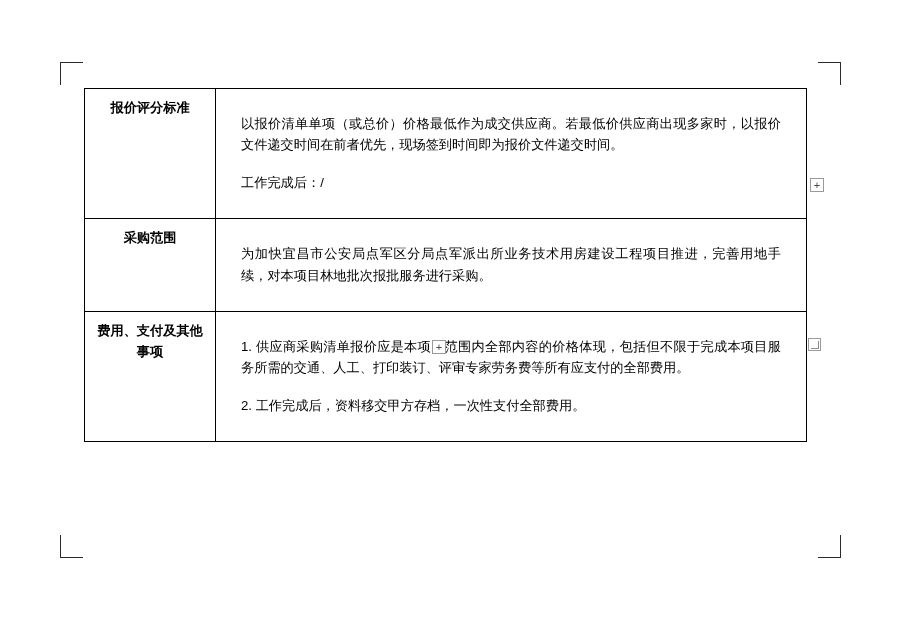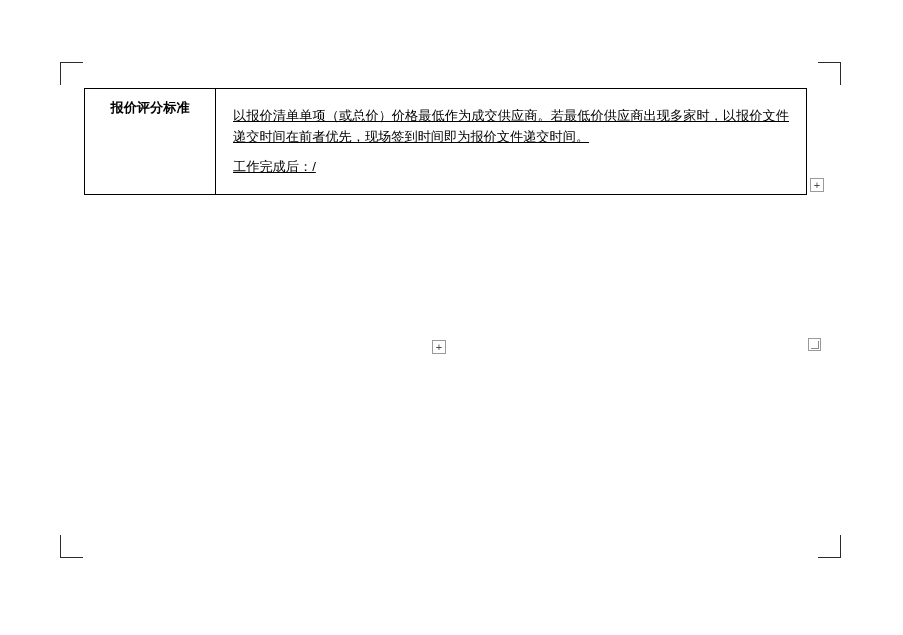--- a/index.html
+++ b/index.html
@@ -57,24 +57,23 @@
     text-align: center;
     vertical-align: middle;
     font-weight: bold;
     padding: 8px 4px;
   }
   .label-cell .lbl {
     display: block;
     line-height: 1.6;
   }
   .body-cell p {
-    margin: 8px;
+    margin: 16px;
     text-align: justify;
     text-justify: inter-ideograph;
-    text-decoration: underline;
   }
   .body-cell p + p {
     margin-top: 3px;
   }
 
   
   .handle {
     position: absolute;
     width: 14px;
     height: 14px;
@@ -124,20 +123,37 @@
     <tbody>
       <tr>
         <td class="label-cell">
           <span class="lbl">报价评分标准</span>
         </td>
         <td class="body-cell">
           <p>以报价清单单项（或总价）价格最低作为成交供应商。若最低价供应商出现多家时，以报价文件递交时间在前者优先，现场签到时间即为报价文件递交时间。</p>
           <p>工作完成后：/</p>
         </td>
       </tr>
+      <tr>
+        <td class="label-cell">
+          <span class="lbl">采购范围</span>
+        </td>
+        <td class="body-cell">
+          <p>为加快宜昌市公安局点军区分局点军派出所业务技术用房建设工程项目推进，完善用地手续，对本项目林地批次报批服务进行采购。</p>
+        </td>
+      </tr>
+      <tr>
+        <td class="label-cell">
+          <span class="lbl">费用、支付及其他事项</span>
+        </td>
+        <td class="body-cell">
+          <p>1. 供应商采购清单报价应是本项目范围内全部内容的价格体现，包括但不限于完成本项目服务所需的交通、人工、打印装订、评审专家劳务费等所有应支付的全部费用。</p>
+          <p>2. 工作完成后，资料移交甲方存档，一次性支付全部费用。</p>
+        </td>
+      </tr>
     </tbody>
   </table>
 
   <div class="handle col-right">+</div>
   <div class="handle row-bottom">+</div>
   <div class="resize-grip"></div>
 
 </div>
 
 </body></html>

